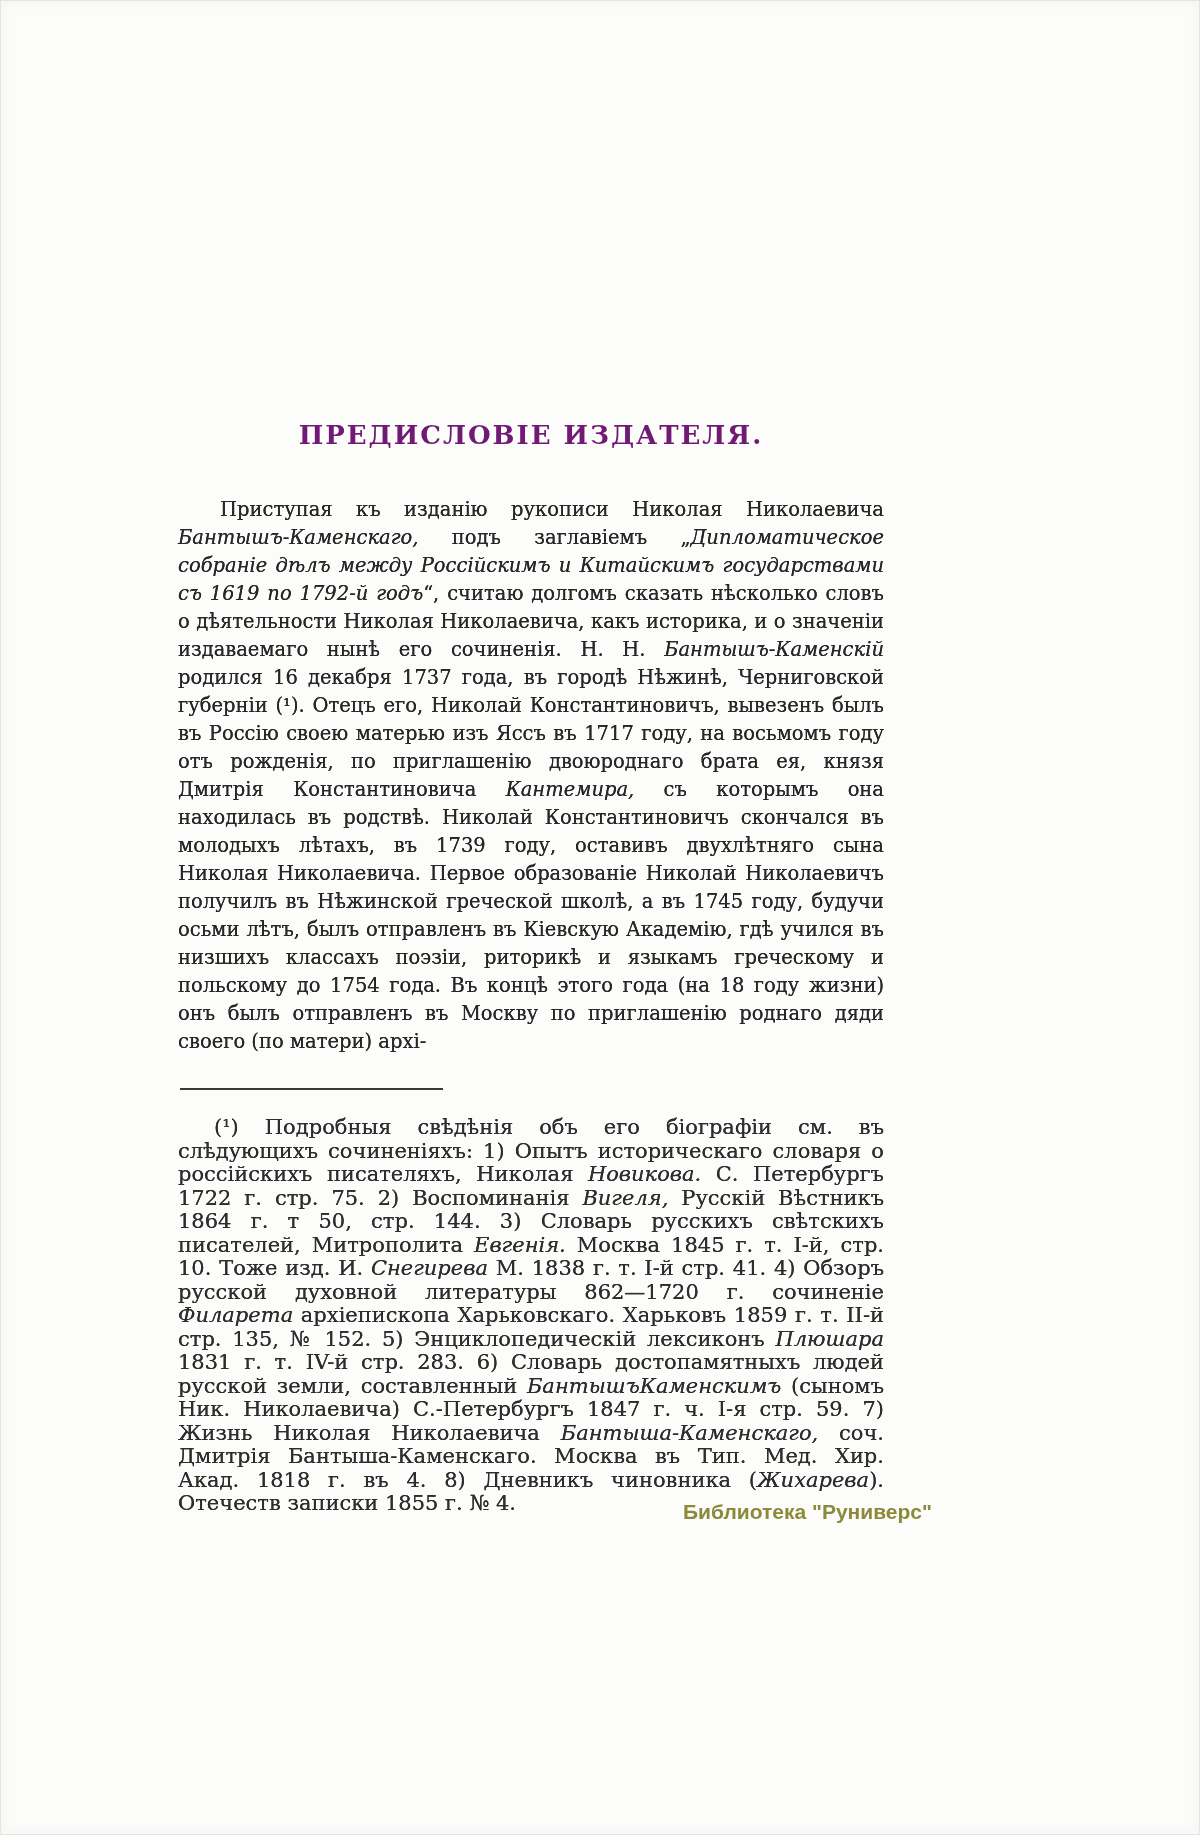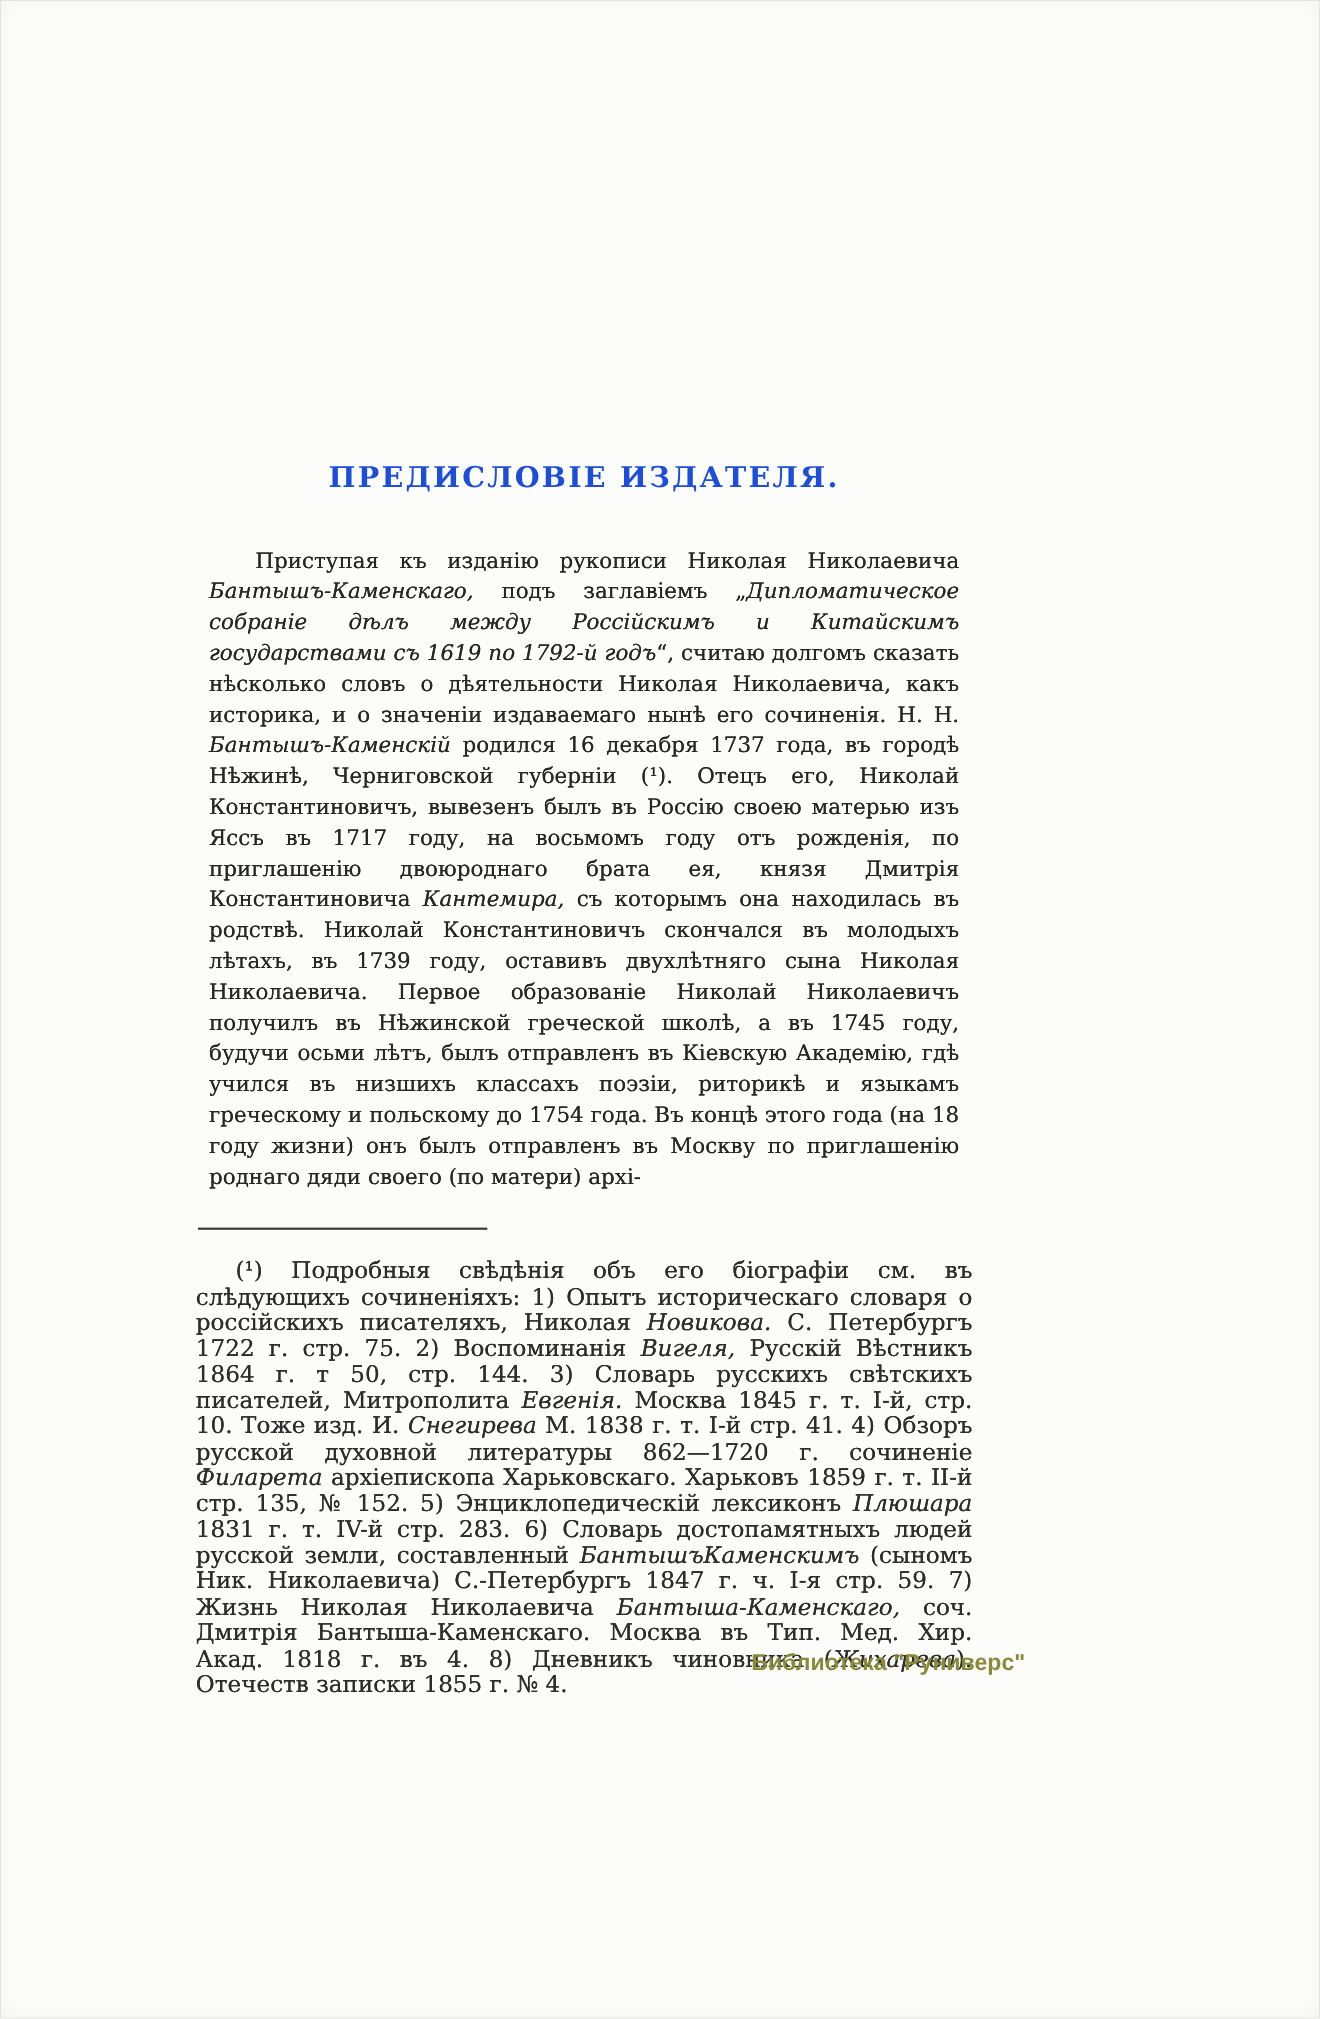--- a/index.html
+++ b/index.html
@@ -23,25 +23,25 @@
     left: 178px;
     top: 420px;
     width: 706px;
   }
   .title {
     margin: 0 0 46px 0;
     text-align: center;
     font-size: 26px;
     font-weight: bold;
     letter-spacing: 2px;
-    color: #1d4ed8;
+    color: #701a75;
     white-space: nowrap;
   }
   .body-text {
-    margin: 12px;
+    margin: 0;
     font-size: 19.5px;
     line-height: 28px;
     text-align: justify;
     text-indent: 42px;
     text-shadow: 0 0 0.4px currentColor;
     color: #272727;
   }
   .footnote-rule {
     width: 263px;
     height: 2px;

